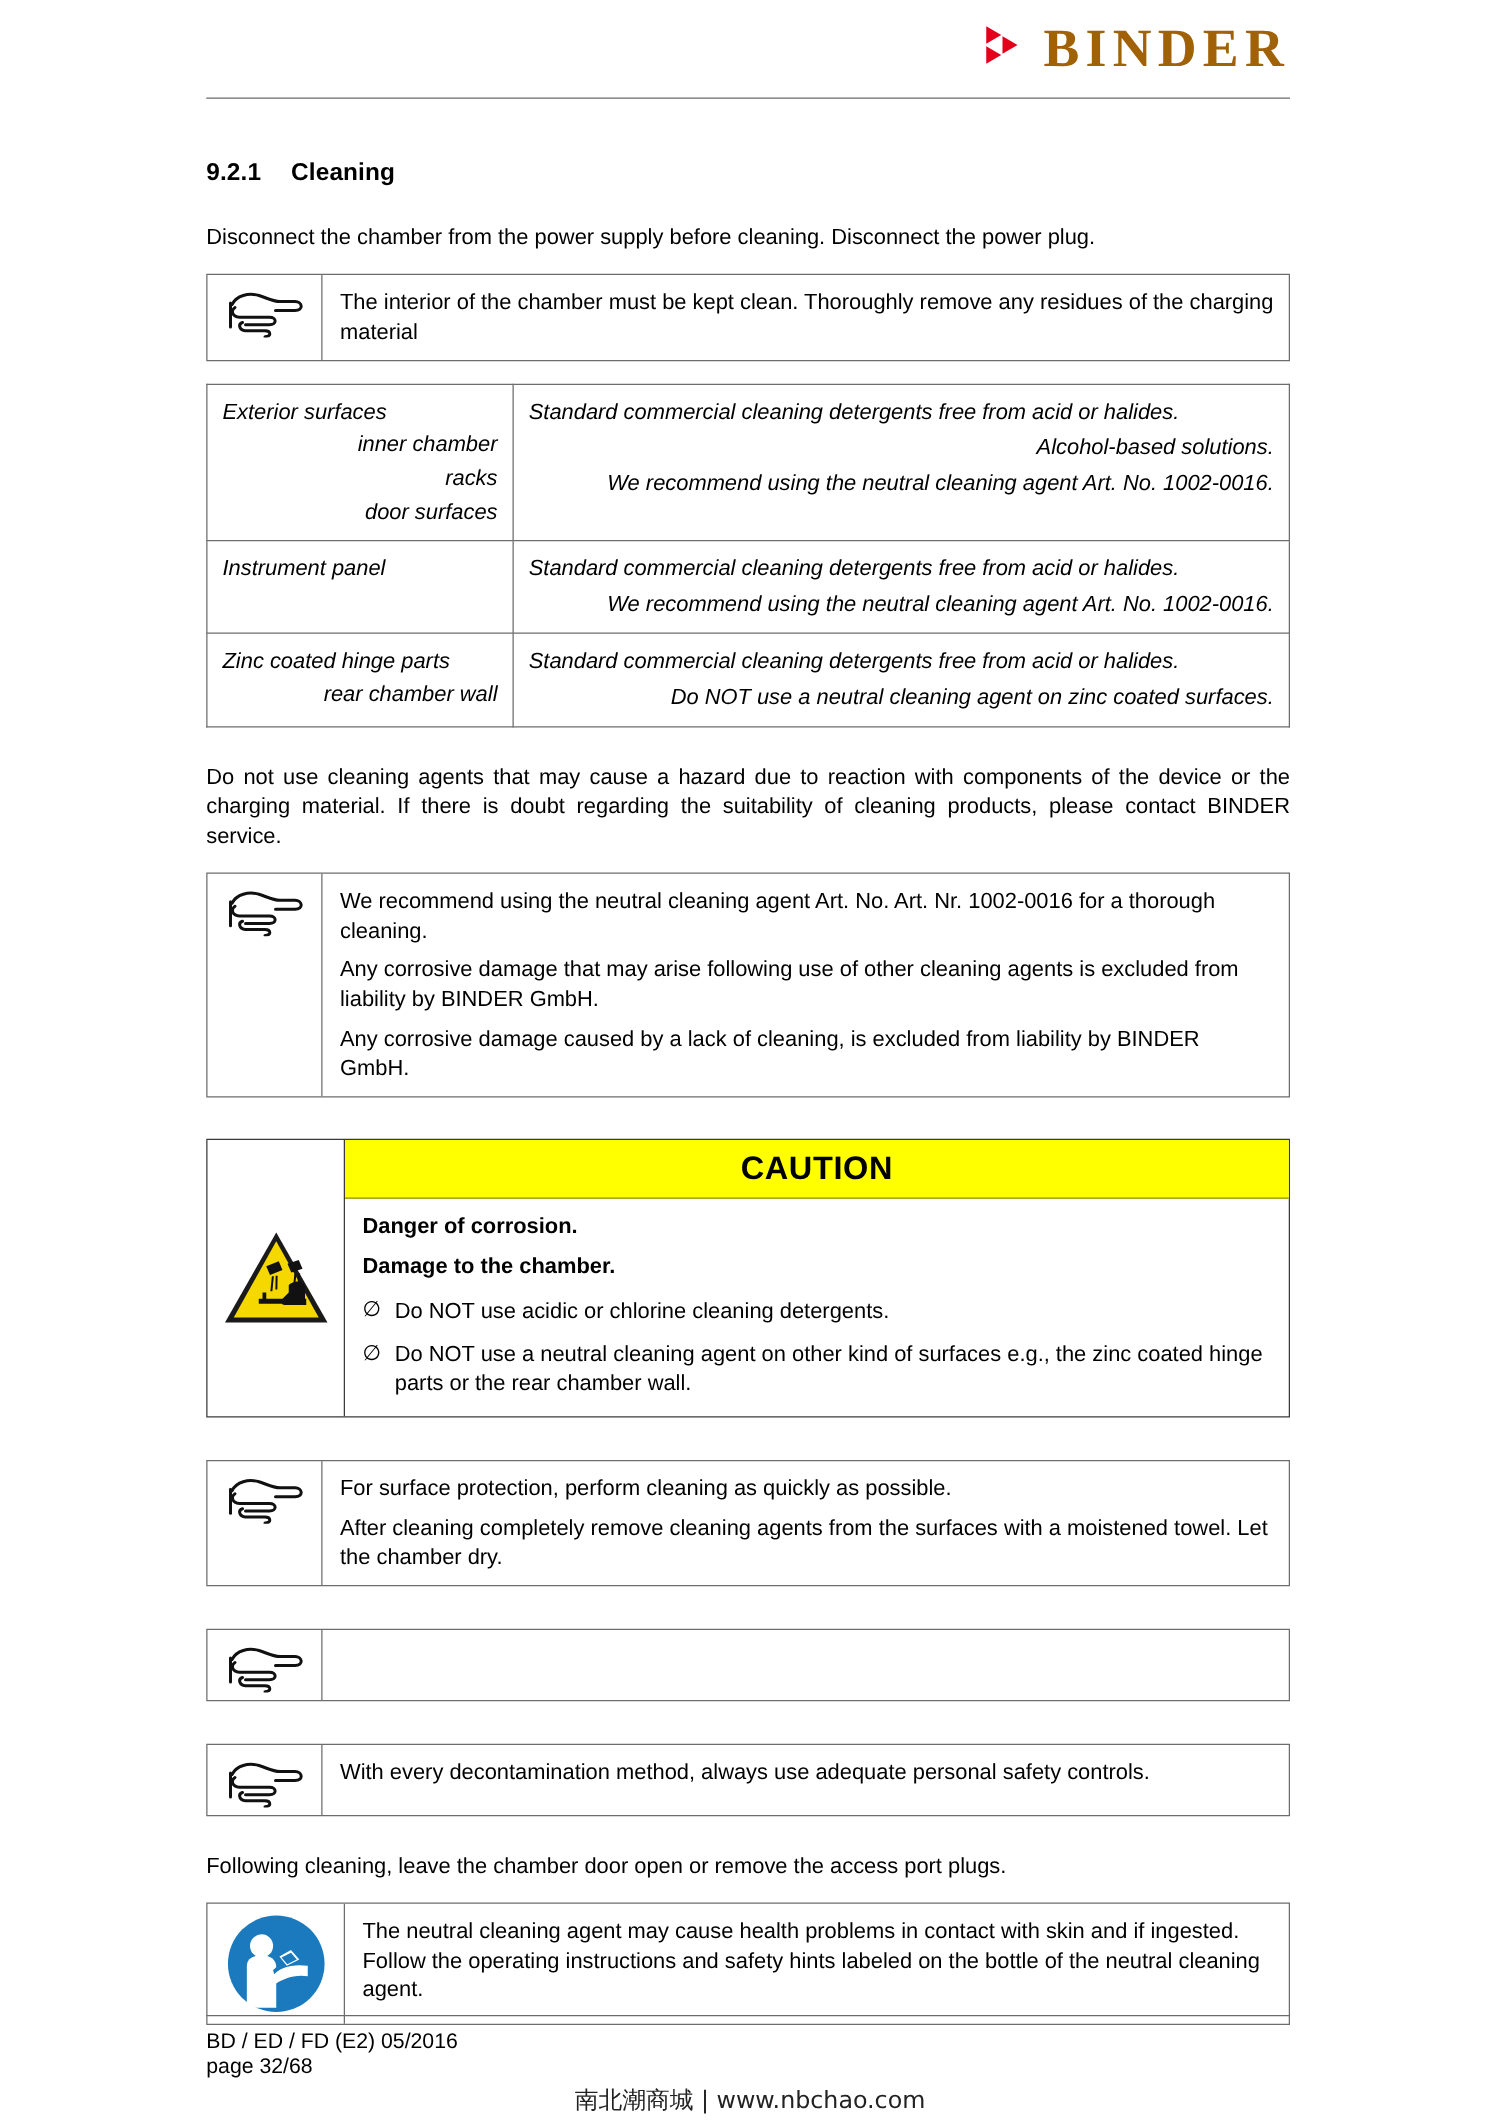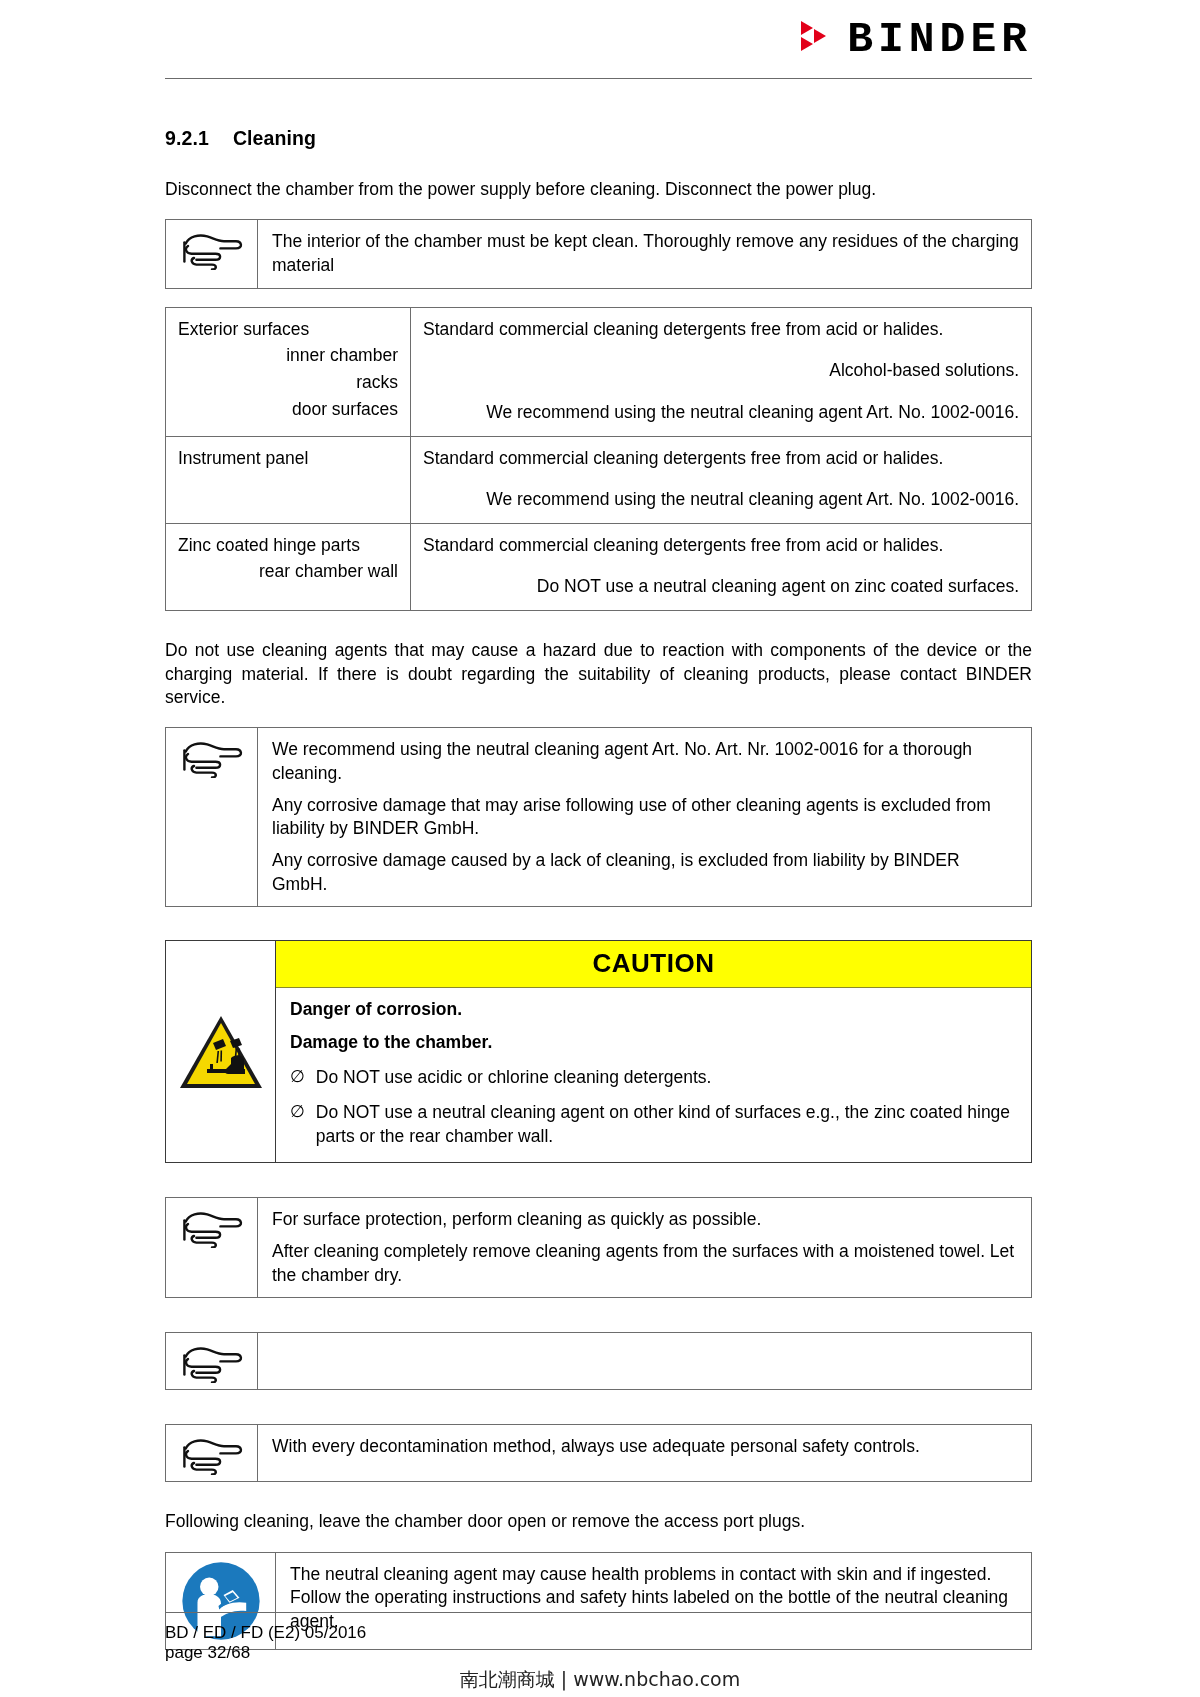--- a/index.html
+++ b/index.html
@@ -17,21 +17,21 @@
   .header {
     position:relative;
     height:78px;
     padding-right:168px;
     display:flex; align-items:center; justify-content:flex-end;
   }
   .logo { display:flex; align-items:center; gap:10px; }
   .logo-mark { width:40px; height:40px; position:relative; }
   .logo-word {
     font-size:43px; font-weight:bold; letter-spacing:5px;
-    font-family:Liberation Mono, monospace; color:#000000; line-height:1;
+    font-family:Liberation Serif, serif; color:#a16207; line-height:1;
   }
   .header-rule {
     margin:0 168px 0 165px;
     border-bottom:1.4px solid #6b6b6b;
   }
 
   
   .content { padding:0 168px 0 165px; }
 
   h2.sec-title {
@@ -69,26 +69,26 @@
   .hand-icon { width:72px; height:42px; display:block; }
 
   
   table.agents {
     width:100%; border-collapse:collapse; margin-top:18px;
     table-layout:fixed;
   }
   table.agents td {
     border:1.2px solid #6d6d6d;
     padding:10px 12px 11px 12px;
-    font-size:17.5px; line-height:1.35; vertical-align:top;
+    font-size:17.5px; line-height:1.35; vertical-align:top;font-style:italic;
   }
   table.agents td.col-a { width:245px; }
   table.agents .ln { display:block; }
   table.agents .ln + .ln { margin-top:3px;text-align:right; }
-  table.agents td.col-b .ln + .ln { margin-top:18px; }
+  table.agents td.col-b .ln + .ln { margin-top:5px; }
 
   
   .caution-box {
     display:flex;
     border:1.4px solid #3a3a3a;
     margin-top:33px;
   }
   .caution-icon-cell {
     width:110px; flex:0 0 110px;
     border-right:1.4px solid #3a3a3a;

